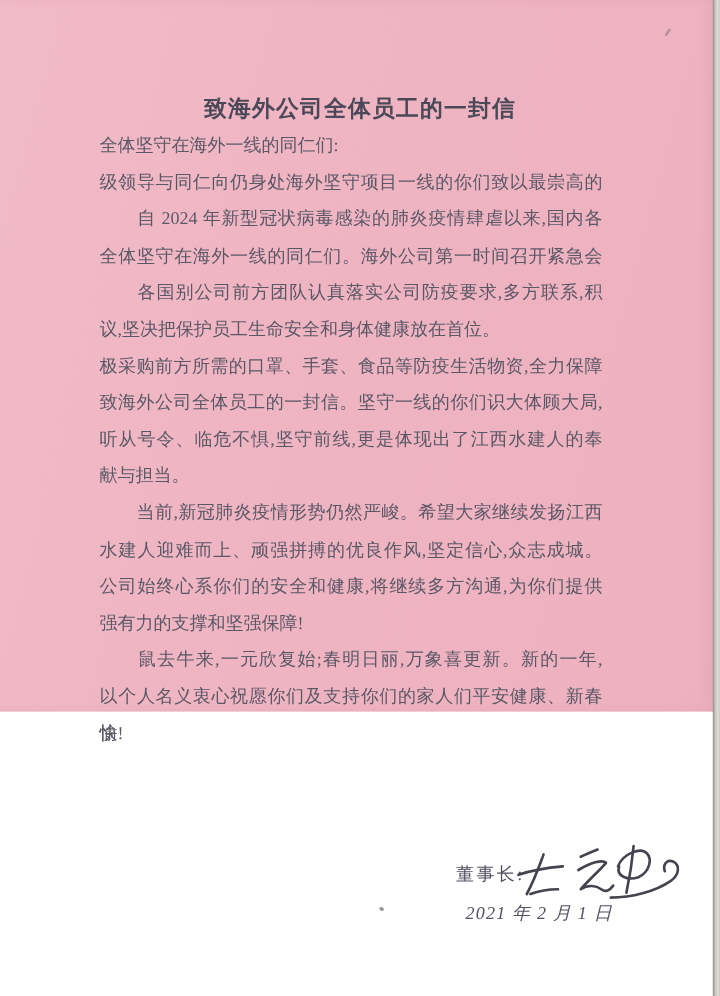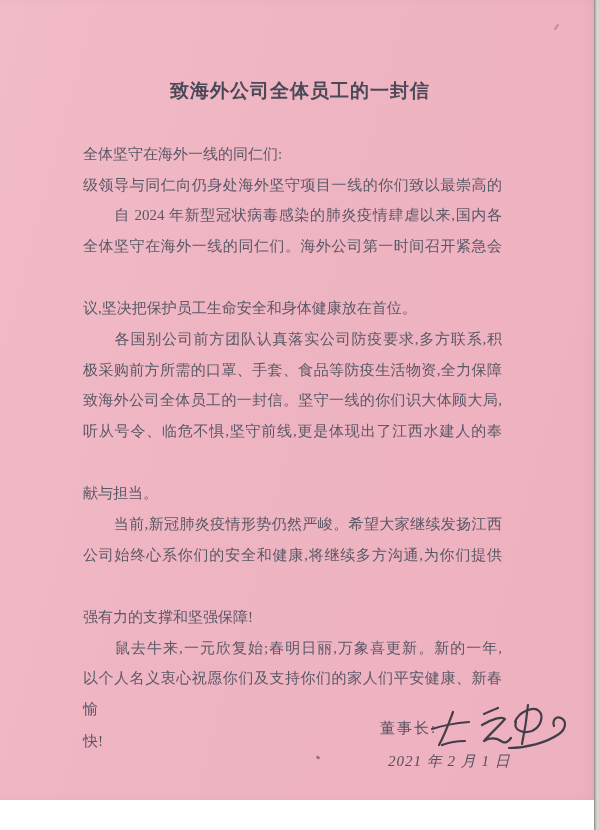--- a/index.html
+++ b/index.html
@@ -7,21 +7,21 @@
     padding: 0;
     width: 600px;
     height: 830px;
     overflow: hidden;
     background: #ffffff;
     font-family: "Liberation Serif", "DejaVu Serif", serif;
   }
   .paper {
     position: relative;
     width: 600px;
-    height: 800px;
+    height: 593px;
     background: linear-gradient(105deg, #f2bbc8 0%, #efb5c3 35%, #eeb2c0 75%, #edb0bf 100%);
     box-shadow: inset -10px 0 14px -8px rgba(140, 80, 100, 0.25);
   }
   .scan-strip {
     position: absolute;
     top: 0;
     right: 0;
     width: 6px;
     height: 830px;
     background: linear-gradient(to right, #8f8c88 0px, #c8c5c1 2px, #dedbd7 4px, #cfccc8 6px);
@@ -48,21 +48,20 @@
   }
   .line {
     height: 30.6px;
     line-height: 30.6px;
     text-align: justify;
     text-align-last: justify;
     white-space: normal;
   }
   .line.end {
     text-align-last: left;
-    margin-top: 32px;
   }
   .sig-label {
     position: absolute;
     top: 719px;
     left: 380px;
     font-size: 15px;
     letter-spacing: 2px;
     color: #534f5e;
   }
   .signature-svg {
@@ -107,27 +106,28 @@
 
 <div class="paper">
 
   <h1 class="title">致海外公司全体员工的一封信</h1>
 
   <div class="body-text">
     <div class="line end">全体坚守在海外一线的同仁们:</div>
     <div class="line">级领导与同仁向仍身处海外坚守项目一线的你们致以最崇高的</div>
     <div class="line">　　自 2024 年新型冠状病毒感染的肺炎疫情肆虐以来,国内各</div>
     <div class="line">全体坚守在海外一线的同仁们。海外公司第一时间召开紧急会</div>
+    <div class="line">　　各国别公司前方团队认真落实公司防疫要求,多方联系,积</div>
     <div class="line end">议,坚决把保护员工生命安全和身体健康放在首位。</div>
-    <div class="line">　　各国别公司前方团队认真落实公司防疫要求,多方联系,积</div>
     <div class="line">极采购前方所需的口罩、手套、食品等防疫生活物资,全力保障</div>
     <div class="line">致海外公司全体员工的一封信。坚守一线的你们识大体顾大局,</div>
     <div class="line">听从号令、临危不惧,坚守前线,更是体现出了江西水建人的奉</div>
     <div class="line end">献与担当。</div>
     <div class="line">　　当前,新冠肺炎疫情形势仍然严峻。希望大家继续发扬江西</div>
+    <div class="line">水建人迎难而上、顽强拼搏的优良作风,坚定信心,众志成城。</div>
     <div class="line">公司始终心系你们的安全和健康,将继续多方沟通,为你们提供</div>
     <div class="line end">强有力的支撑和坚强保障!</div>
     <div class="line">　　鼠去牛来,一元欣复始;春明日丽,万象喜更新。新的一年,</div>
     <div class="line">以个人名义衷心祝愿你们及支持你们的家人们平安健康、新春愉</div>
     <div class="line end">快!</div>
   </div>
 
   <div class="sig-label">董事长:</div>
 
   <svg class="signature-svg" viewBox="0 0 160 70" fill="none" stroke="#35343f" stroke-width="2.2" stroke-linecap="round" stroke-linejoin="round" opacity="0.92">

